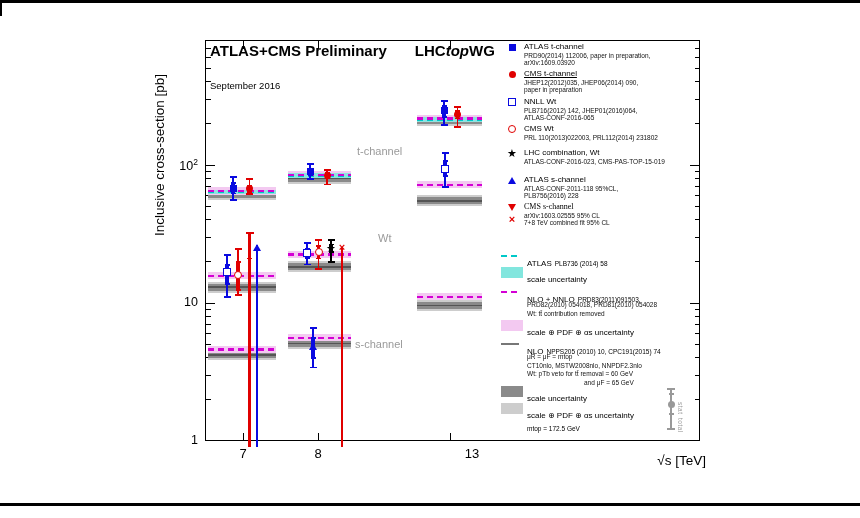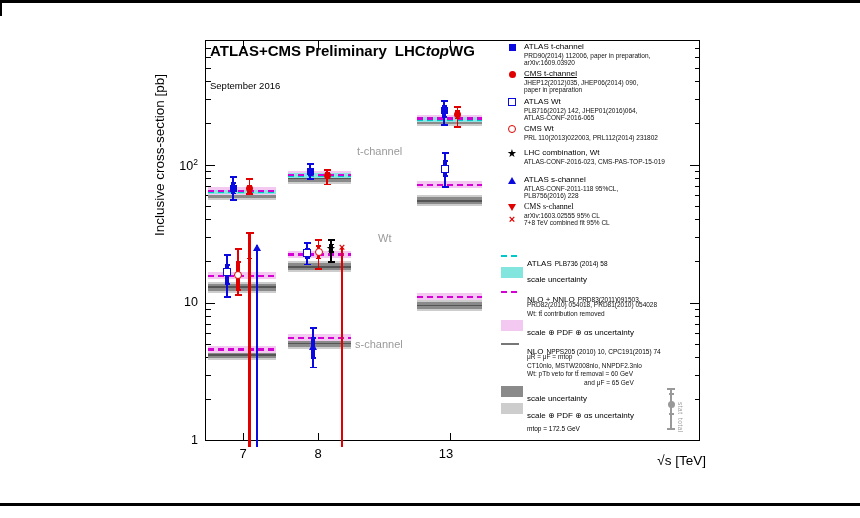--- a/index.html
+++ b/index.html
@@ -2,21 +2,21 @@
 <html><head>
 <meta charset="utf-8">
 <style>
   html,body{margin:0;padding:0;background:#fff;}
   #canvas{position:relative;width:860px;height:518px;background:#ffffff;overflow:hidden;
           font-family:"Liberation Sans","DejaVu Sans",sans-serif;color:#000;}
   .abs{position:absolute;}
   #frame{position:absolute;left:205px;top:40px;width:495px;height:401px;border:1px solid #000;box-sizing:border-box;}
   .blackbar{position:absolute;background:#000;}
   #title-line{position:absolute;left:210px;top:42px;font-size:15px;font-weight:bold;white-space:nowrap;}
-  #title-line .wgpre{margin-left:8px;}
+  #title-line .wgpre{margin-left:28px;}
   #title-line .wgit{font-style:italic;}
   #subtitle{position:absolute;left:210px;top:64px;font-size:12px;}
   #date{position:absolute;left:210px;top:80px;font-size:9.5px;}
   #ylabel{position:absolute;left:152px;top:236px;font-size:13.5px;transform:rotate(-90deg);transform-origin:left top;white-space:nowrap;}
   #xlabel{position:absolute;left:620px;top:453px;width:86px;text-align:right;font-size:13.5px;}
   .ytick-label{position:absolute;text-align:right;font-size:12.5px;}
   .ytick-label sup{font-size:8.5px;}
   .xtick-label{position:absolute;text-align:center;font-size:13px;}
   .group-label{position:absolute;font-size:11px;color:#9a9a9a;}
   .lg-title{position:absolute;font-size:8px;line-height:8px;white-space:nowrap;}
@@ -82,21 +82,21 @@
       <div style="position: absolute; left: 206px; top: 47.8765px; width: 4.5px; height: 1px; background: rgb(0, 0, 0);"></div>
       <div style="position: absolute; left: 694.5px; top: 47.8765px; width: 4.5px; height: 1px; background: rgb(0, 0, 0);"></div>
       <div style="position: absolute; left: 242.5px; top: 433px; width: 1px; height: 8px; background: rgb(0, 0, 0);"></div>
       <div style="position: absolute; left: 242.5px; top: 41px; width: 1px; height: 8px; background: rgb(0, 0, 0);"></div>
       <div class="xtick-label" style="position: absolute; left: 231px; top: 446px; width: 24px;">7</div>
       <div style="position: absolute; left: 317.5px; top: 433px; width: 1px; height: 8px; background: rgb(0, 0, 0);"></div>
       <div style="position: absolute; left: 317.5px; top: 41px; width: 1px; height: 8px; background: rgb(0, 0, 0);"></div>
       <div class="xtick-label" style="position: absolute; left: 306px; top: 446px; width: 24px;">8</div>
       <div style="position: absolute; left: 449.5px; top: 433px; width: 1px; height: 8px; background: rgb(0, 0, 0);"></div>
       <div style="position: absolute; left: 449.5px; top: 41px; width: 1px; height: 8px; background: rgb(0, 0, 0);"></div>
-      <div class="xtick-label" style="position: absolute; left: 434px; top: 446px; width: 24px; text-align: center;">13</div>
+      <div class="xtick-label" style="position: absolute; left: 460px; top: 446px; width: 24px; text-align: center;">13</div>
       <div class="ytick-label" style="position: absolute; left: 162px; top: 433px; width: 36px;"><span>1</span></div>
       <div class="ytick-label" style="position: absolute; left: 162px; top: 295px; width: 36px;"><span>10</span></div>
       <div class="ytick-label" style="position: absolute; left: 162px; top: 157px; width: 36px;"><span>10</span><sup>2</sup></div>
       <div style="position: absolute; left: 208px; top: 189.124px; width: 68px; height: 11px; background: rgb(205, 205, 205);"></div>
       <div style="position: absolute; left: 208px; top: 191.124px; width: 68px; height: 7px; background: rgb(138, 138, 138);"></div>
       <div style="position: absolute; left: 208px; top: 193.824px; width: 68px; height: 1.6px; background: rgb(85, 85, 85);"></div>
       <div style="position: absolute; left: 208px; top: 187.188px; width: 68px; height: 7.5px; background: rgb(243, 201, 241);"></div>
       <div style="position: absolute; left: 208px; top: 189.747px; width: 68px; height: 4.5px; background: rgb(130, 230, 222); opacity: 0.9;"></div>
       <div style="position: absolute; left: 208px; top: 190.747px; width: 68px; height: 2.2px; background-image: repeating-linear-gradient(90deg, rgb(0, 200, 200) 0px, rgb(0, 200, 200) 6px, transparent 6px, transparent 10px);"></div>
       <div style="position: absolute; left: 208px; top: 189.988px; width: 68px; height: 2.4px; background-image: repeating-linear-gradient(90deg, rgb(212, 0, 212) 0px, rgb(212, 0, 212) 6px, transparent 6px, transparent 10px);"></div>
@@ -258,21 +258,21 @@
   <div id="legend" class="abs" style="left:0;top:0;width:860px;height:518px;">
       <div style="position: absolute; left: 508.5px; top: 43.5px; width: 7px; height: 7px; background: rgb(10, 10, 224);"></div>
       <div class="lg-title" style="position: absolute; left: 524px; top: 43px;">ATLAS t-channel</div>
       <div class="lg-ref" style="position: absolute; left: 524px; top: 51.5px;">PRD90(2014) 112006, paper in preparation,</div>
       <div class="lg-ref" style="position: absolute; left: 524px; top: 58.5px;">arXiv:1609.03920</div>
       <div style="position: absolute; left: 508.5px; top: 70.5px; width: 7px; height: 7px; background: rgb(224, 0, 0); border-radius: 50%;"></div>
       <div class="lg-title" style="position: absolute; left: 524px; top: 70px; text-decoration: underline;">CMS t-channel</div>
       <div class="lg-ref" style="position: absolute; left: 524px; top: 78.5px;">JHEP12(2012)035, JHEP06(2014) 090,</div>
       <div class="lg-ref" style="position: absolute; left: 524px; top: 85.5px;">paper in preparation</div>
       <div style="position: absolute; left: 508px; top: 98px; width: 8px; height: 8px; background: rgb(255, 255, 255); border: 1.6px solid rgb(10, 10, 224); box-sizing: border-box;"></div>
-      <div class="lg-title" style="position: absolute; left: 524px; top: 98px;">ATLAS Wt</div>
+      <div class="lg-title" style="position: absolute; left: 524px; top: 98px;">NNLL Wt</div>
       <div class="lg-ref" style="position: absolute; left: 524px; top: 106.5px;">PLB716(2012) 142, JHEP01(2016)064,</div>
       <div class="lg-ref" style="position: absolute; left: 524px; top: 113.5px;">ATLAS-CONF-2016-065</div>
       <div style="position: absolute; left: 508px; top: 125px; width: 8px; height: 8px; background: rgb(255, 255, 255); border: 1.6px solid rgb(224, 0, 0); box-sizing: border-box; border-radius: 50%;"></div>
       <div class="lg-title" style="position: absolute; left: 524px; top: 125px;">CMS Wt</div>
       <div class="lg-ref" style="position: absolute; left: 524px; top: 133.5px;">PRL 110(2013)022003, PRL112(2014) 231802</div>
       <div style="position: absolute; left: 506px; top: 146.5px; width: 12px; text-align: center; font-size: 11px; line-height: 12px; color: rgb(0, 0, 0);">★</div>
       <div class="lg-title" style="position: absolute; left: 524px; top: 149px;">LHC combination, Wt</div>
       <div class="lg-ref" style="position: absolute; left: 524px; top: 157.5px;">ATLAS-CONF-2016-023, CMS-PAS-TOP-15-019</div>
       <div style="position: absolute; left: 507.5px; top: 176.5px; width: 0px; height: 0px; border-left: 4.5px solid transparent; border-right: 4.5px solid transparent; border-bottom: 7px solid rgb(10, 10, 224);"></div>
       <div class="lg-title" style="position: absolute; left: 524px; top: 176px;">ATLAS s-channel</div>

